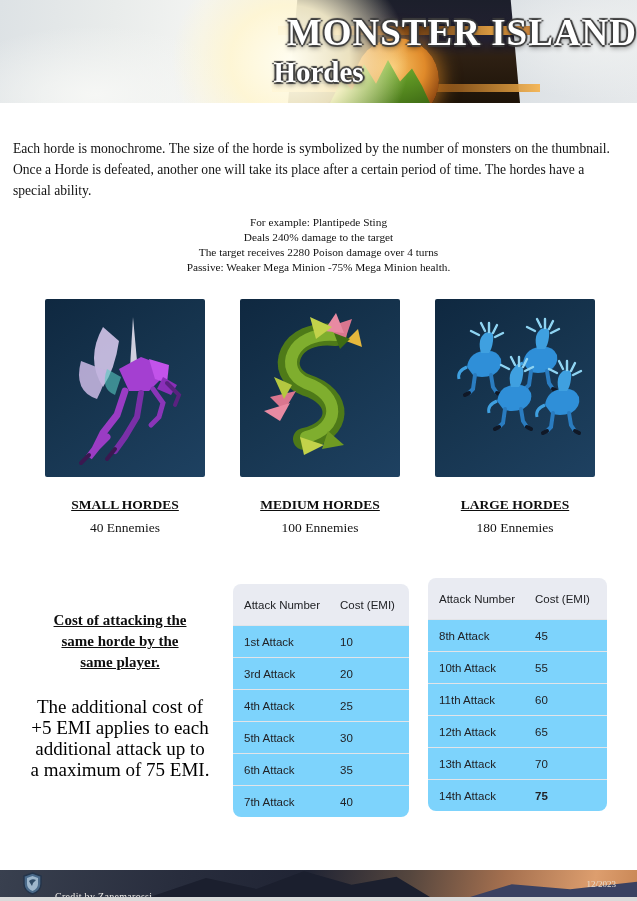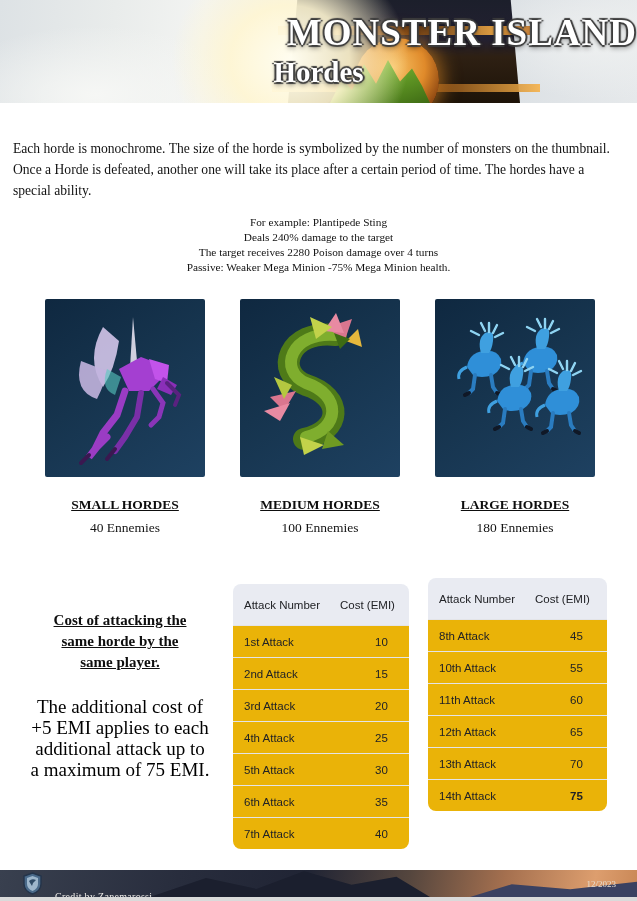--- a/index.html
+++ b/index.html
@@ -57,21 +57,21 @@
   .cost-text{position:absolute;left:14px;top:32px;width:212px;text-align:center;}
   .cost-heading div{font-weight:700;font-size:15px;line-height:21px;text-decoration:underline;color:#0e0e0e;}
   .cost-body{margin-top:23px;}
   .cost-body div{font-size:19px;line-height:21px;color:#000000;}
 
   .table{position:absolute;border-radius:8px;overflow:hidden;background:#fcfdff;
     font-family:"Liberation Sans",sans-serif;color:#212226;}
   .table1{left:233px;top:6px;width:176px;}
   .table2{left:428px;top:0;width:179px;}
   .thead{display:flex;align-items:center;height:41px;background:#e9ebf2;font-size:11.5px;}
-  .trow{display:flex;align-items:center;height:31px;border-top:1px solid #e3e4e8;font-size:11.5px;background:#eab308;gap:35px;}
+  .trow{display:flex;align-items:center;height:31px;border-top:1px solid #e3e4e8;font-size:11.5px;background:#7dd3fc;}
   .c1{flex:0 0 96px;padding-left:11px;}
   .c2{padding-left:0;}
   .bold{font-weight:700;}
 
   
   .footer{position:absolute;left:0;top:870px;width:637px;height:27px;overflow:hidden;
     background:linear-gradient(100deg,#39404f 0%,#282d3d 28%,#202434 48%,#55463e 64%,#a5704f 79%,#dd9e6e 93%,#c98756 100%);}
   .mtn{position:absolute;}
   .mtn.m1{left:150px;top:0;width:280px;height:27px;background:#1b1f2e;
     clip-path:polygon(0 100%,20% 30%,38% 70%,55% 5%,72% 55%,88% 25%,100% 100%);}
@@ -198,24 +198,20 @@
     <div class="thead">
       <div class="c1">Attack Number</div>
       <div class="c2">Cost (EMI)</div>
     </div>
     <div>
         <div class="trow">
           <div class="c1">1st Attack</div>
           <div class="c2">10</div>
         </div>
         <div class="trow">
-          <div class="c1">2nd Attack</div>
-          <div class="c2">15</div>
-        </div>
-        <div class="trow">
           <div class="c1">3rd Attack</div>
           <div class="c2">20</div>
         </div>
         <div class="trow">
           <div class="c1">4th Attack</div>
           <div class="c2">25</div>
         </div>
         <div class="trow">
           <div class="c1">5th Attack</div>
           <div class="c2">30</div>

